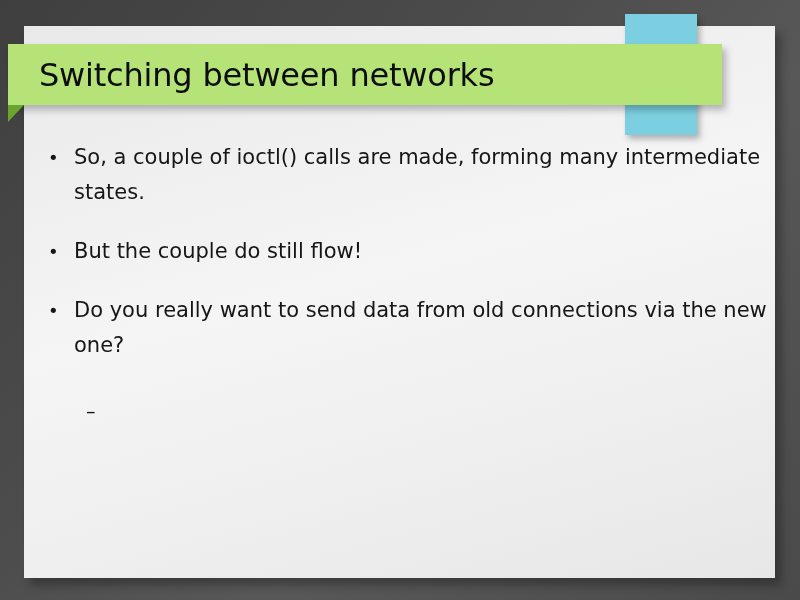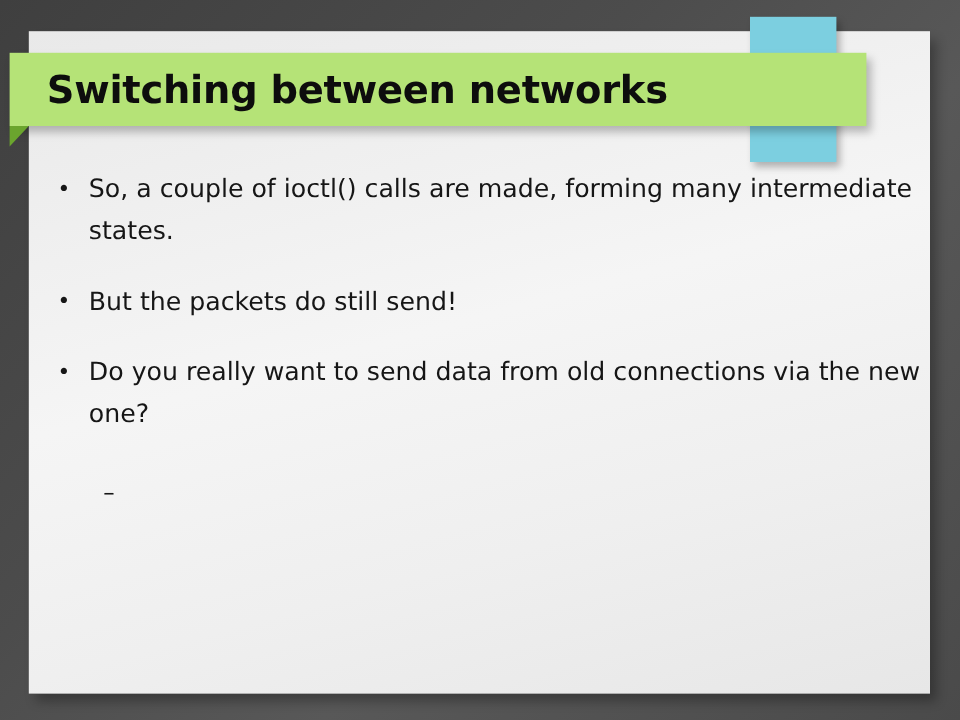--- a/index.html
+++ b/index.html
@@ -66,21 +66,21 @@
     width: 0;
     height: 0;
     border-left: 16px solid #6ba52e;
     border-bottom: 17px solid transparent;
     z-index: 3;
   }
   #title-text {
     margin-left: 31px;
     font-family: "DejaVu Sans", sans-serif;
     font-size: 32px;
-    font-weight: 700;
+    font-weight: 400;
     color: #0d0d0d;
     letter-spacing: -0.2px;
     line-height: 1;
     white-space: nowrap;
   }
 
   
   #body-content {
     position: absolute;
     left: 24px;
@@ -147,21 +147,21 @@
 
     <div class="bullet-l1">
       <span class="marker">•</span>
       <span>So, a couple of ioctl() calls are made, forming many intermediate states.</span>
     </div>
 
     <div class="spacer-sm"></div>
 
     <div class="bullet-l1">
       <span class="marker">•</span>
-      <span>But the packets do still send!</span>
+      <span>But the couple do still flow!</span>
     </div>
 
     <div class="spacer-sm"></div>
 
     <div class="bullet-l1">
       <span class="marker">•</span>
       <span>Do you really want to send data from old connections via the new one?</span>
     </div>
 
     <div class="spacer-md"></div>

